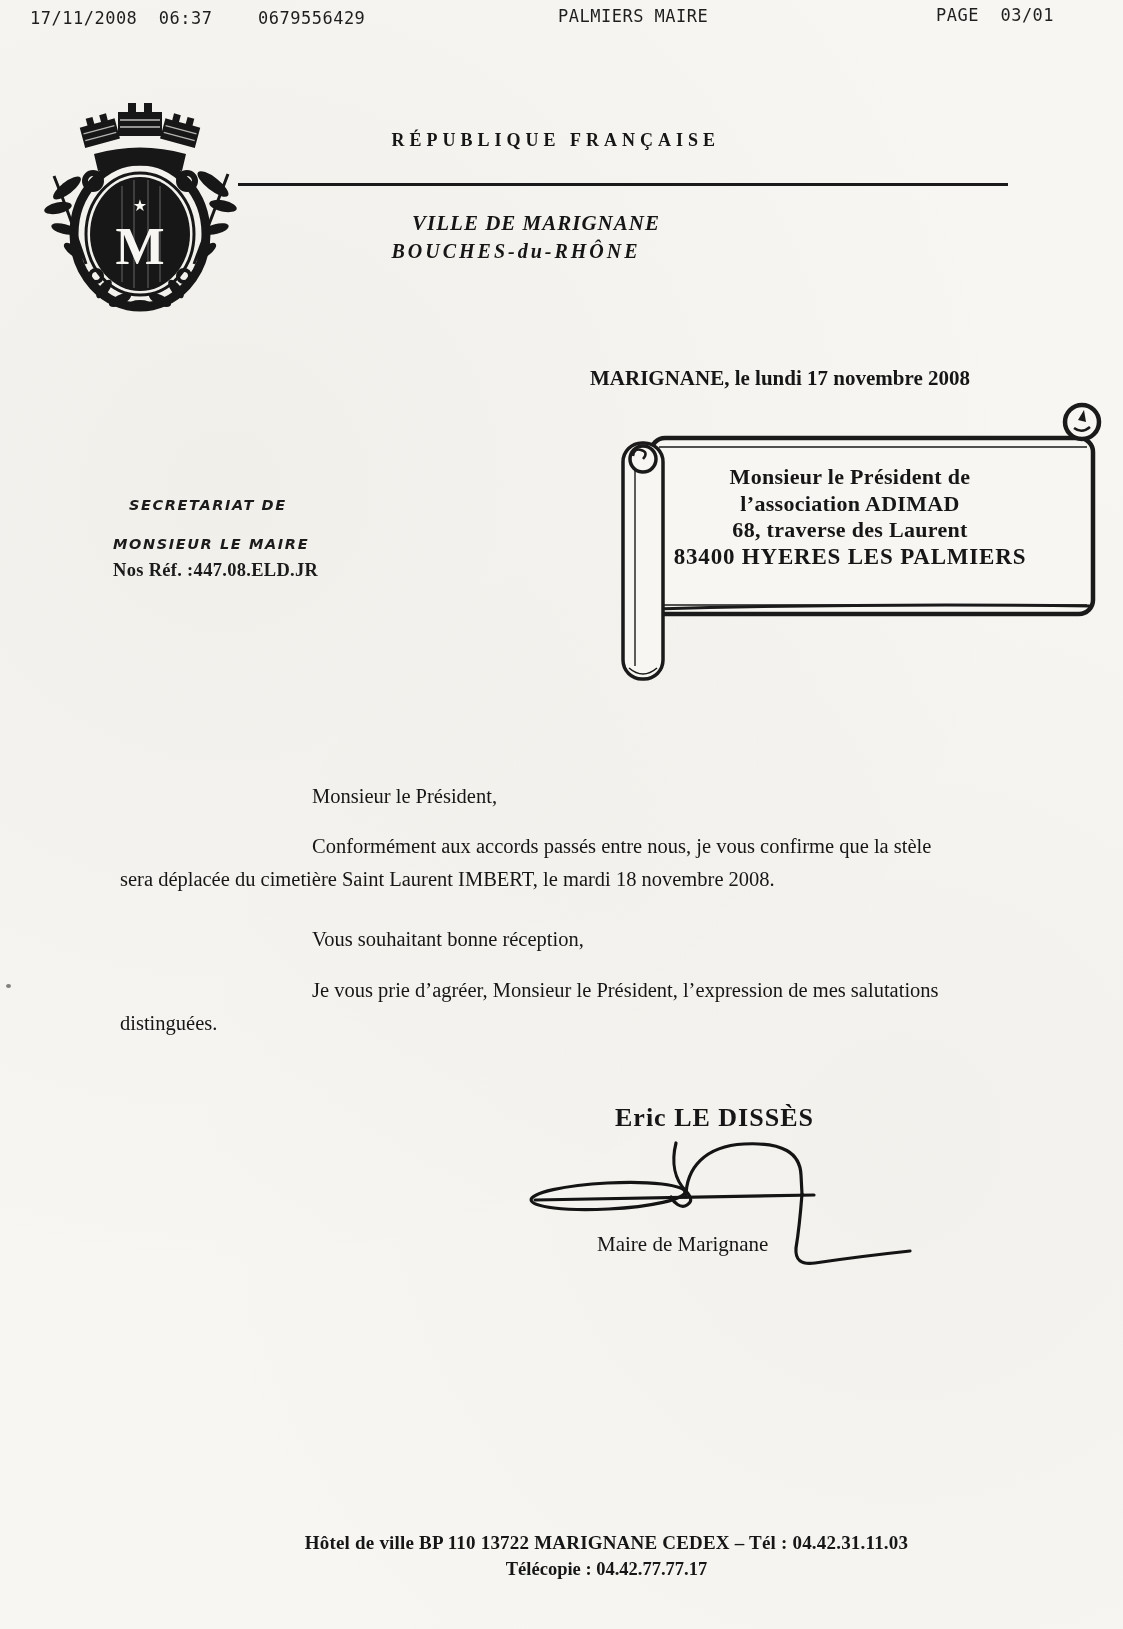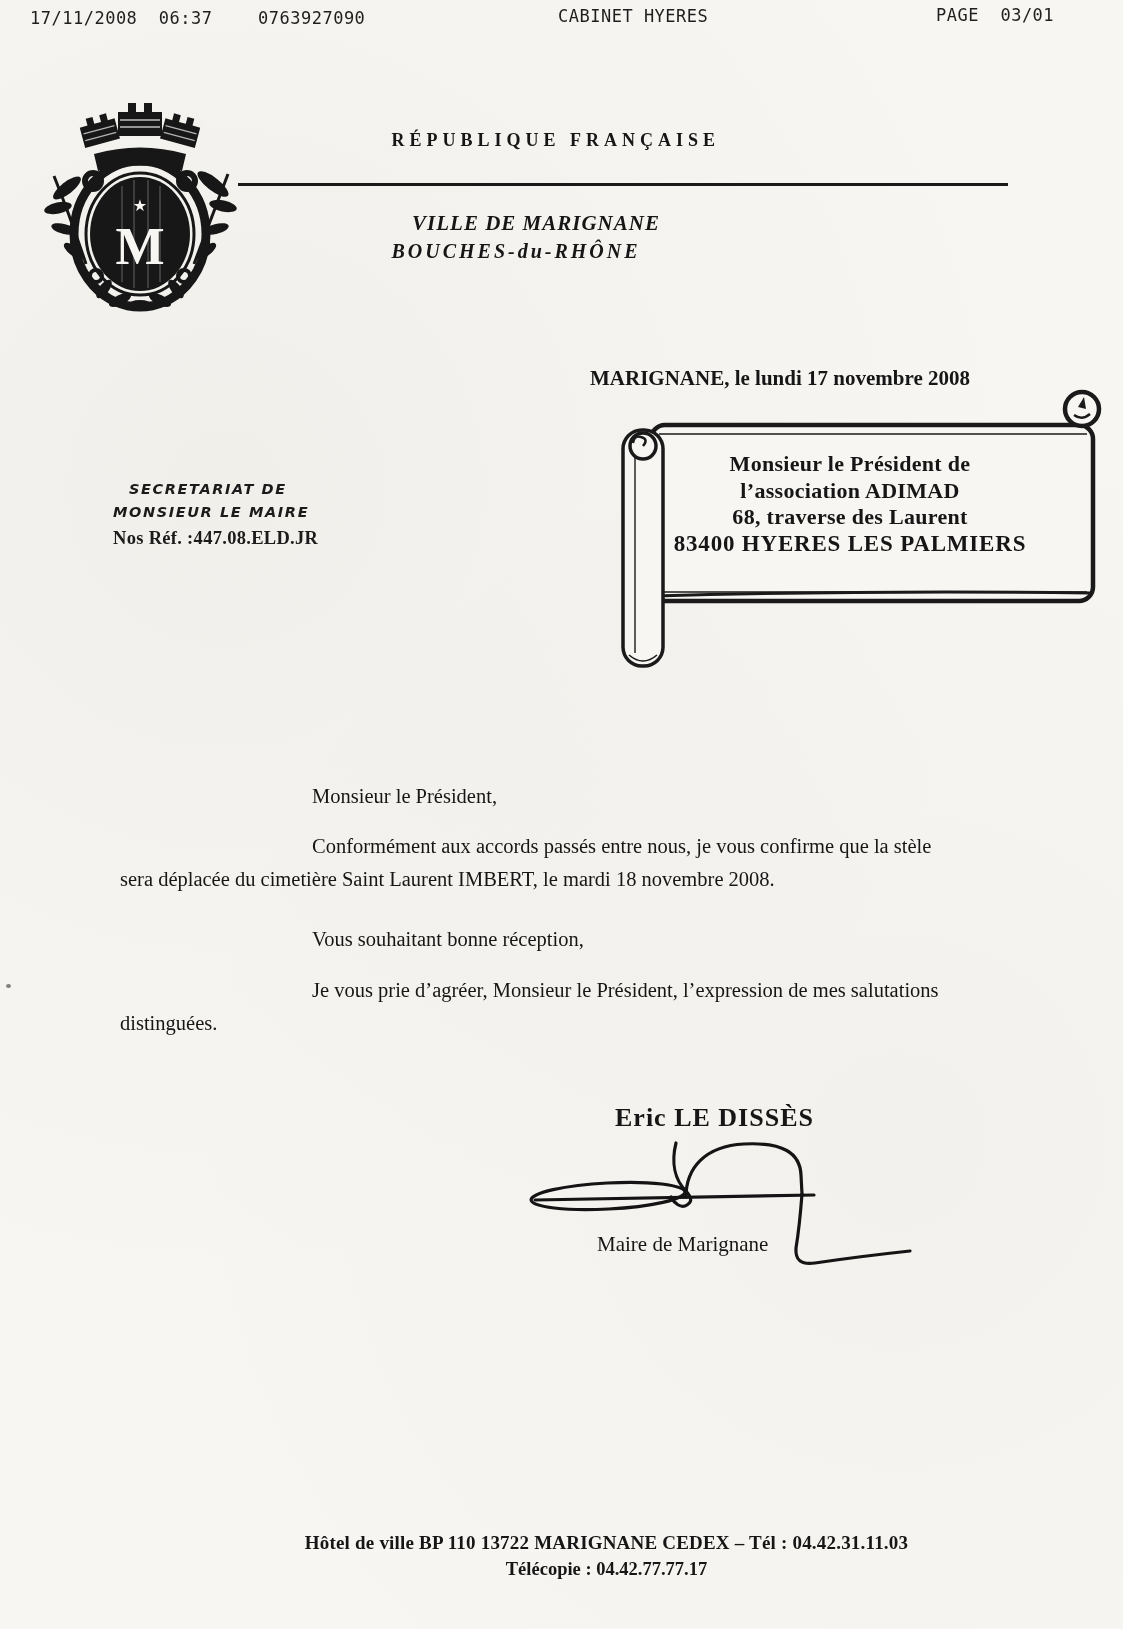--- a/index.html
+++ b/index.html
@@ -17,21 +17,21 @@
   }
   .abs{position:absolute;}
   .pre{white-space:pre;}
   .mono{font-family:"DejaVu Sans Mono", monospace;font-size:17px;color:#1e1e1e;letter-spacing:0.5px;}
   .republic{font-size:18px;font-weight:600;letter-spacing:5px;text-align:right;}
   .rule{background:#1a1a1a;height:3px;}
   .city{font-size:21px;font-weight:bold;font-style:italic;letter-spacing:1px;text-align:center;}
   .dept{font-size:20px;font-weight:600;font-style:italic;letter-spacing:3px;text-align:center;}
   .dateline{font-size:21px;font-weight:bold;}
   .refblock{font-family:"DejaVu Sans", sans-serif;color:#1b1b1b;}
-  .ref-l1,.ref-l2{font-size:14.5px;font-weight:bold;font-style:italic;letter-spacing:1.6px;line-height:23px;}
+  .ref-l1,.ref-l2{font-size:14.5px;font-weight:bold;font-style:italic;letter-spacing:1.6px;line-height:23px;margin-top:16px;}
   .ref-l1{padding-left:16px;}
   .ref-num{font-family:"Liberation Serif", serif;font-size:18.5px;font-weight:bold;font-style:normal;letter-spacing:0.3px;margin-top:4px;}
   .address{font-size:22px;font-weight:bold;text-align:center;line-height:26.5px;letter-spacing:0.3px;}
   .address .big{font-size:23px;letter-spacing:0.8px;}
   .bodyline{font-size:20.5px;line-height:33px;}
   .indent{margin-left:192px;}
   .signame{font-size:26px;font-weight:bold;letter-spacing:1px;text-align:right;}
   .sigtitle{font-size:21px;}
   .footer{text-align:center;font-weight:bold;}
   .footer-l1{font-size:19px;letter-spacing:0.2px;}
@@ -39,22 +39,22 @@
   svg{display:block;}
   .artifact-dot{width:5px;height:4px;border-radius:50%;background:#5a5а56;background:#5a5a56;opacity:.75;}
 </style>
 </head>
 <body>
 
 <div class="page">
 
   <div>
     <span class="abs mono pre" style="left:30px;top:8px;">17/11/2008  06:37</span>
-    <span class="abs mono pre" style="left:258px;top:8px;">0763927090</span>
-    <span class="abs mono pre" style="left:558px;top:6px;">CABINET HYERES</span>
+    <span class="abs mono pre" style="left:258px;top:8px;">0679556429</span>
+    <span class="abs mono pre" style="left:558px;top:6px;">PALMIERS MAIRE</span>
     <span class="abs mono pre" style="left:936px;top:5px;">PAGE  03/01</span>
   </div>
 
   <div class="abs" style="left:40px;top:96px;width:200px;height:220px;">
     <svg width="200" height="220" viewBox="0 0 200 220">
       <g fill="#171717" stroke="none">
 
         <g>
           <path d="M78,40 L78,16 L88,16 L88,7 L96,7 L96,16 L104,16 L104,7 L112,7 L112,16 L122,16 L122,40 Z"></path>
           <path stroke="#f7f6f2" stroke-width="1.4" fill="none" opacity=".75" d="M80,24 H120 M80,31 H120"></path>
@@ -114,21 +114,21 @@
   <div class="abs city" style="left:336px;top:211px;width:400px;">VILLE DE MARIGNANE</div>
 
   <div class="abs dateline" style="left:590px;top:366px;">MARIGNANE, le lundi 17 novembre 2008</div>
 
   <div class="abs refblock" style="left:113px;top:478px;">
     <div class="ref-l1">SECRETARIAT DE</div>
     <div class="ref-l2">MONSIEUR LE MAIRE</div>
     <div class="ref-num">Nos Réf. :447.08.ELD.JR</div>
   </div>
 
-  <div class="abs" style="left:585px;top:363px;width:520px;height:312px;">
+  <div class="abs" style="left:585px;top:376px;width:520px;height:312px;">
     <svg width="520" height="312" viewBox="0 0 520 312">
       <g fill="none" stroke="#1a1a1a">
 
         <rect x="66" y="62" width="442" height="176" rx="14" fill="#f7f6f2" stroke-width="4.5"></rect>
         <path d="M74,71 H502" stroke-width="1.6"></path>
         <path d="M74,229 H502" stroke-width="1.6"></path>
         <path d="M70,233 Q290,227 505,230" stroke-width="3"></path>
 
         <rect x="38" y="67" width="40" height="236" rx="19" fill="#f7f6f2" stroke-width="3.5"></rect>
         <path d="M50,80 V290" stroke-width="1.4"></path>

